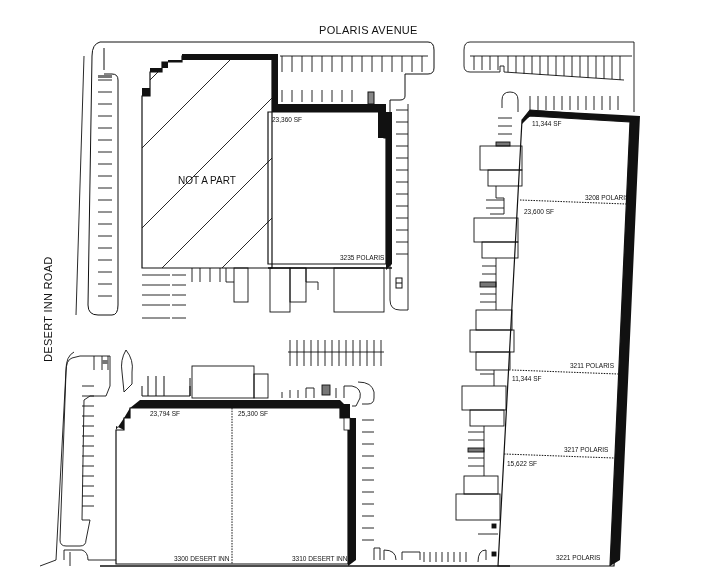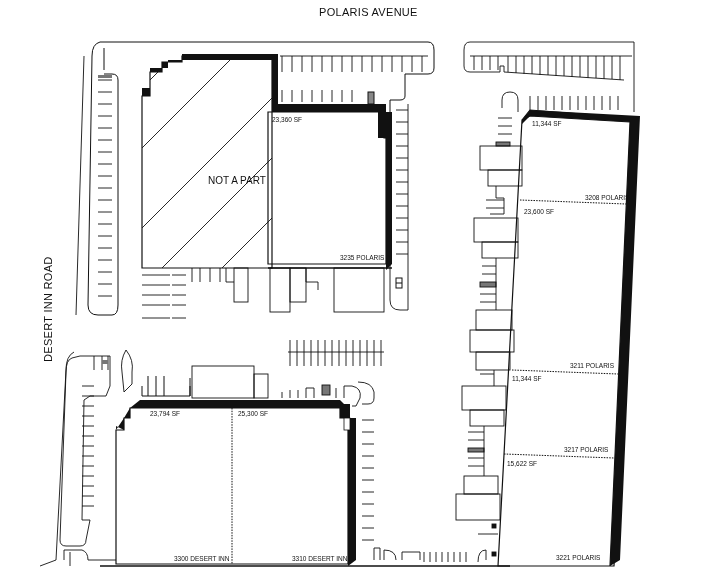--- a/index.html
+++ b/index.html
@@ -317,24 +317,24 @@
   <g>
     <path d="M522 120 L530 110 L634 118 L614 566 L498 566 L522 120 Z" fill="none" stroke-width="1.2"></path>
     <path d="M522 120 L530 110 L640 116 L620 560 L610 566 L630 122 L530 116 L522 124 Z" fill="#111" stroke="none"></path>
     <path d="M522 120 L530 116 L630 122 L610 566" stroke-width="1.2"></path>
     <line x1="520" y1="200" x2="626" y2="204" stroke-dasharray="1.5 1.2" stroke-width="1"></line>
     <line x1="512" y1="370" x2="618" y2="374" stroke-dasharray="1.5 1.2" stroke-width="1"></line>
     <line x1="504" y1="454" x2="614" y2="458" stroke-dasharray="1.5 1.2" stroke-width="1"></line>
   </g>
 </svg>
 
-<div class="lbl street" style="left:319px; top:6px;">POLARIS AVENUE</div>
+<div class="lbl street" style="left:319px; top:24px;">POLARIS AVENUE</div>
 <div class="lbl street vert" style="left:42px; top:362px;">DESERT INN ROAD</div>
 
-<div class="lbl nap" style="left:178px; top:175px;margin-left:30px;">NOT A PART</div>
+<div class="lbl nap" style="left:178px; top:175px;">NOT A PART</div>
 
 <div class="lbl sf" style="left:272px; top:116px;">23,360 SF</div>
 <div class="lbl addr" style="left:340px; top:254px;">3235 POLARIS</div>
 
 <div class="lbl sf" style="left:532px; top:120px;">11,344 SF</div>
 <div class="lbl addr" style="left:585px; top:194px;">3208 POLARIS</div>
 
 <div class="lbl sf" style="left:524px; top:208px;">23,600 SF</div>
 <div class="lbl addr" style="left:570px; top:362px;">3211 POLARIS</div>
 

